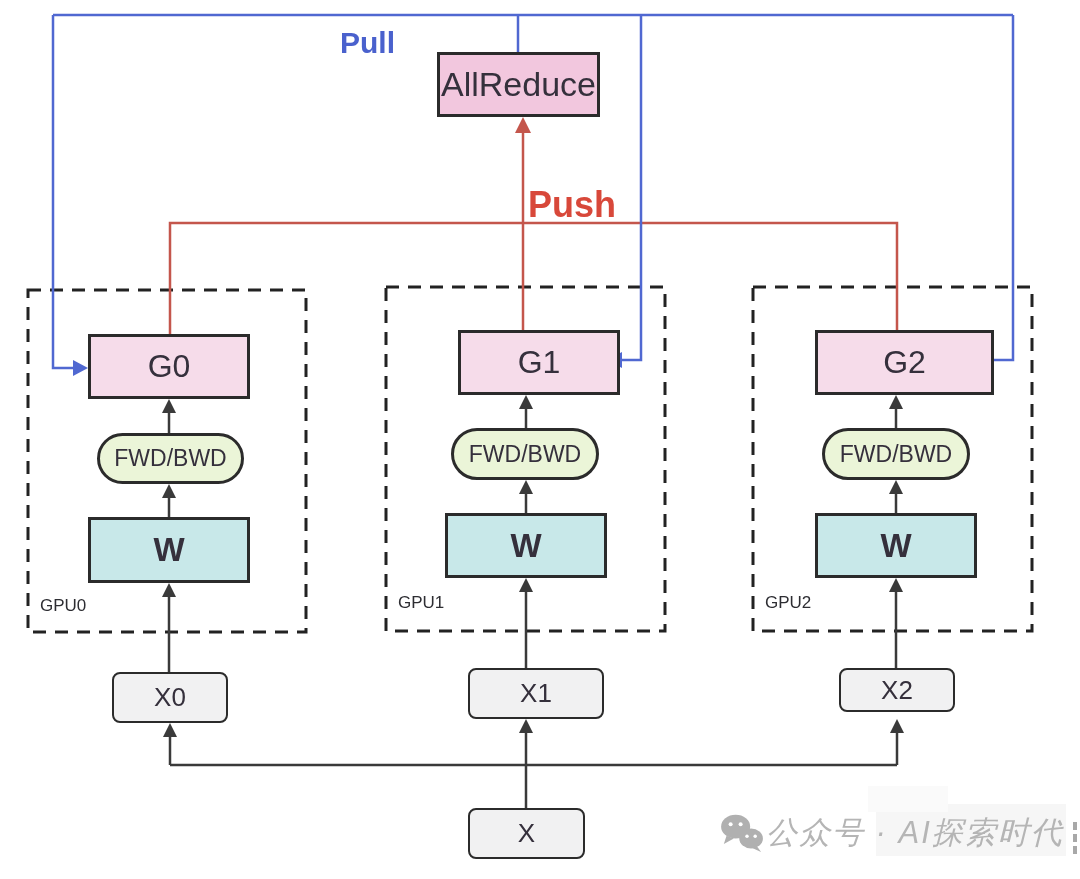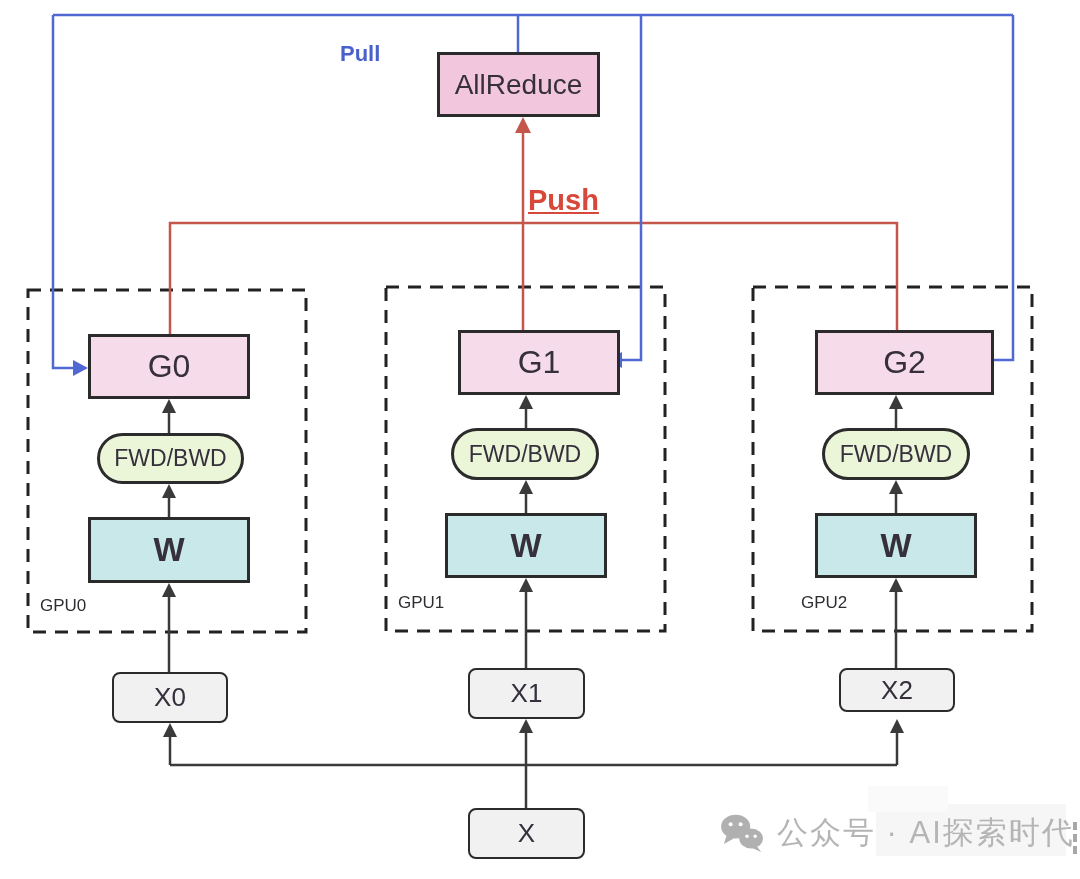--- a/index.html
+++ b/index.html
@@ -6,32 +6,32 @@
   .stage{
     position:relative;width:1080px;height:879px;background:#ffffff;overflow:hidden;
     font-family:"Liberation Sans", sans-serif;
   }
   .stage svg.wires{position:absolute;left:0;top:0;z-index:1;}
   .box{
     position:absolute;z-index:2;box-sizing:border-box;
     display:flex;align-items:center;justify-content:center;
     border:3px solid var(--box-border);color:#35303c;background:#fff;
   }
-  .allreduce{background:var(--allreduce-pink);font-size:28px;font-weight:500;}
+  .allreduce{background:var(--allreduce-pink);font-size:34px;font-weight:500;}
   .grad{background:var(--grad-pink);font-size:32px;font-weight:500;}
   .fwd{background:var(--fwd-green);border-radius:26px;font-size:23px;font-weight:500;border-width:3px;}
   .weight{background:var(--weight-teal);font-size:33px;font-weight:bold;}
   .xbox{background:var(--input-gray);border-radius:8px;border-width:2.5px;font-size:26px;font-weight:500;}
   .flowlabel{position:absolute;z-index:3;font-weight:bold;}
-  .pull{left:340px;top:41px;font-size:22px;color:var(--pull-text);}
-  .push{left:528px;top:184px;font-size:29px;color:var(--push-text);text-decoration:underline;}
+  .pull{left:340px;top:26px;font-size:30px;color:var(--pull-text);}
+  .push{left:528px;top:184px;font-size:36px;color:var(--push-text);}
   .gpulabel{position:absolute;z-index:2;font-size:17px;color:#2d2d32;font-weight:500;}
   .watermark{
-    position:absolute;z-index:4;left:718px;top:812px;display:flex;align-items:center;gap:11px;
-    color:var(--watermark-gray);font-size:31px;letter-spacing:2px;white-space:nowrap;
+    position:absolute;z-index:4;left:718px;top:812px;display:flex;align-items:center;gap:0;
+    color:var(--watermark-gray);font-size:31px;letter-spacing:2px;white-space:nowrap;font-style:italic;
   }
   .wm-bg{position:absolute;z-index:0;background:#f6f6f6;}
   .edge-artifact{
     position:absolute;z-index:4;left:1073px;top:822px;height:32px;width:0;
     border-left:4px dashed #a8a8a8;
   }
 </style>
 </head>
 <body>
 
@@ -110,26 +110,26 @@
   <div class="box grad" style="left:88px;top:334px;width:162px;height:65px;text-align:center;">G0</div>
   <div class="box fwd" style="left:97px;top:433px;width:147px;height:51px;">FWD/BWD</div>
   <div class="box weight" style="left:88px;top:517px;width:162px;height:66px;">W</div>
   <div class="gpulabel" style="left:40px;top:596px;">GPU0</div>
   <div class="box xbox" style="left:112px;top:672px;width:116px;height:51px;">X0</div>
 
   <div class="box grad" style="left:445px;top:330px;width:162px;height:65px;margin-left:13px;">G1</div>
   <div class="box fwd" style="left:451px;top:428px;width:148px;height:52px;">FWD/BWD</div>
   <div class="box weight" style="left:445px;top:513px;width:162px;height:65px;">W</div>
   <div class="gpulabel" style="left:398px;top:593px;">GPU1</div>
-  <div class="box xbox" style="left:468px;top:668px;width:117px;height:51px;">X1</div>
+  <div class="box xbox" style="left:468px;top:668px;width:136px;height:51px;">X1</div>
 
   <div class="box grad" style="left:815px;top:330px;width:179px;height:65px;">G2</div>
   <div class="box fwd" style="left:822px;top:428px;width:148px;height:52px;">FWD/BWD</div>
   <div class="box weight" style="left:815px;top:513px;width:162px;height:65px;">W</div>
-  <div class="gpulabel" style="left:765px;top:593px;margin-left:36px;">GPU2</div>
+  <div class="gpulabel" style="left:765px;top:593px;">GPU2</div>
   <div class="box xbox" style="left:839px;top:668px;width:116px;height:44px;">X2</div>
 
   <div class="box xbox" style="left:468px;top:808px;width:117px;height:51px;">X</div>
 
   <div class="watermark">
     <svg width="48" height="40" viewBox="0 0 52 44">
       <g fill="#b0b0b0">
         <ellipse cx="19" cy="15" rx="16" ry="13"></ellipse>
         <path d="M9 25 L6 34 L17 28 Z"></path>
         <ellipse cx="36" cy="28" rx="13" ry="11"></ellipse>

